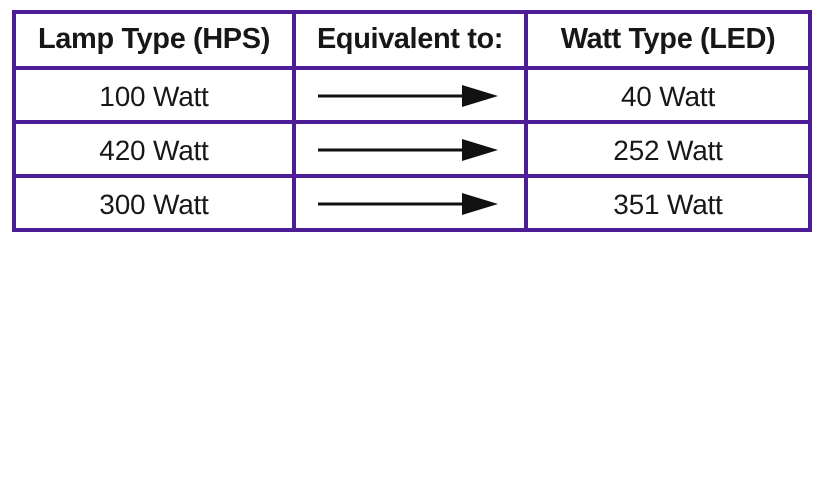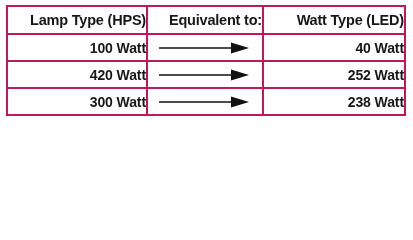--- a/index.html
+++ b/index.html
@@ -25,44 +25,44 @@
 
   table.equiv-table {
     width: 398px;
     height: 102px;
     border-collapse: collapse;
     table-layout: fixed;
     background: #ffffff;
   }
 
   table.equiv-table td {
-    border: 2px solid #be185d;
+    border: 2px solid #4c1d95;
     padding: 0;
-    text-align: right;
+    text-align: center;
     vertical-align: middle;
     color: #17171a;
     background: #ffffff;
   }
 
   
   col.c-hps { width: 140px; }
   col.c-mid { width: 116px; }
   col.c-led { width: 142px; }
 
   tr.header-row td {
     height: 26px;
     font-size: 14.5px;
     font-weight: bold;
     letter-spacing: -0.2px;
   }
 
   tr.data-row td {
     height: 25px;
     font-size: 14px;
-    font-weight: bold;
+    font-weight: normal;
     letter-spacing: -0.1px;
     margin-left: 16px;
   }
 
   .cell-text {
     display: block;
     line-height: 1;
   }
 
   .arrow-cell {
@@ -142,18 +142,18 @@
         </td>
         <td class="arrow-cell">
           <span class="arrow-wrap">
             <svg class="arrow-svg" width="92" height="14" viewBox="0 0 92 14" aria-hidden="true">
               <line x1="0" y1="7" x2="76" y2="7" stroke="#111111" stroke-width="1.6"></line>
               <polygon points="72,1.5 90,7 72,12.5" fill="#111111"></polygon>
             </svg>
           </span>
         </td>
         <td>
-          <span class="cell-text">238 Watt</span>
+          <span class="cell-text">351 Watt</span>
         </td>
       </tr>
     </tbody>
   </table>
 </div>
 
 </body></html>

